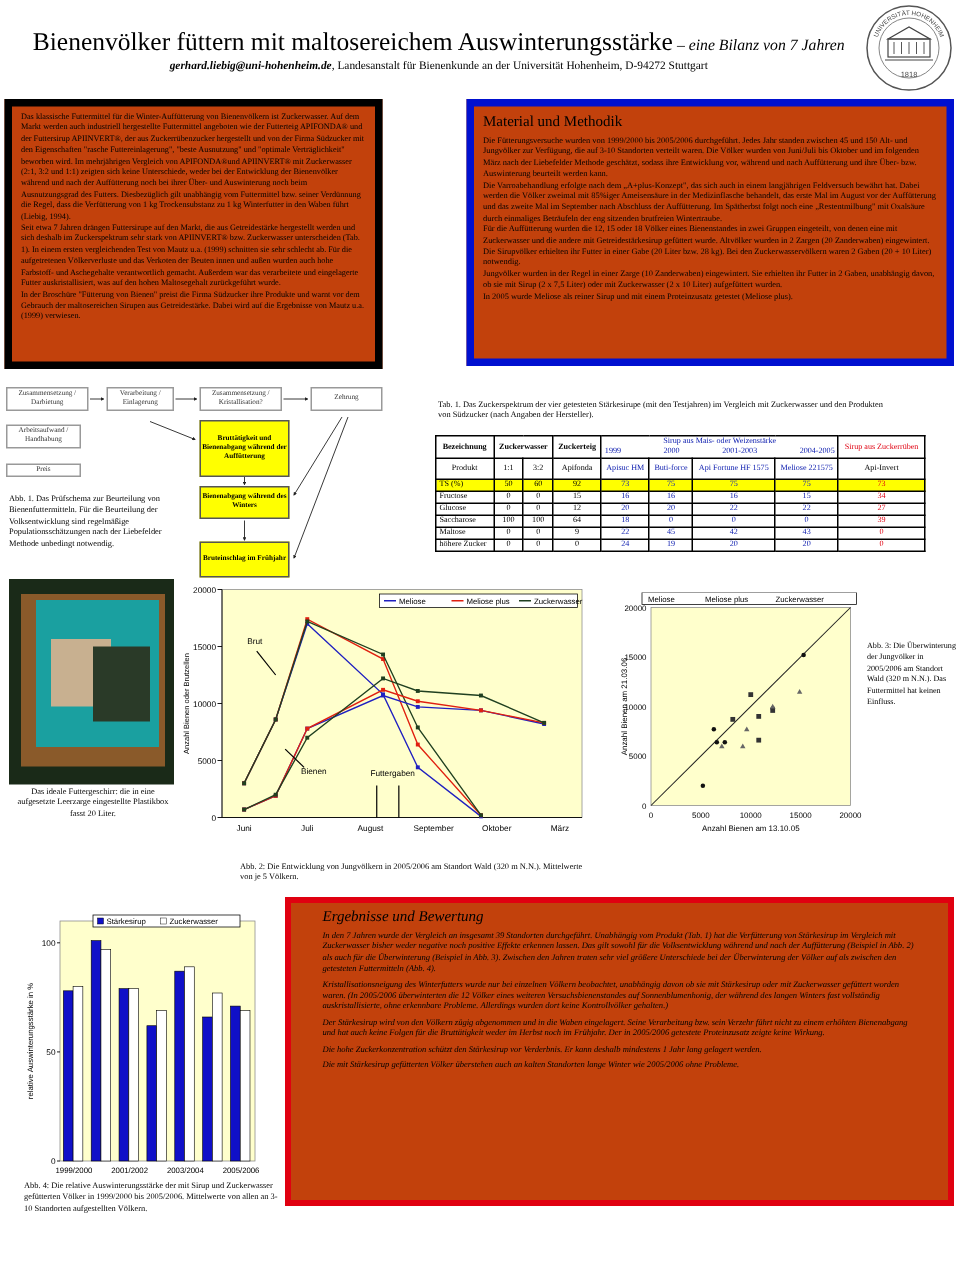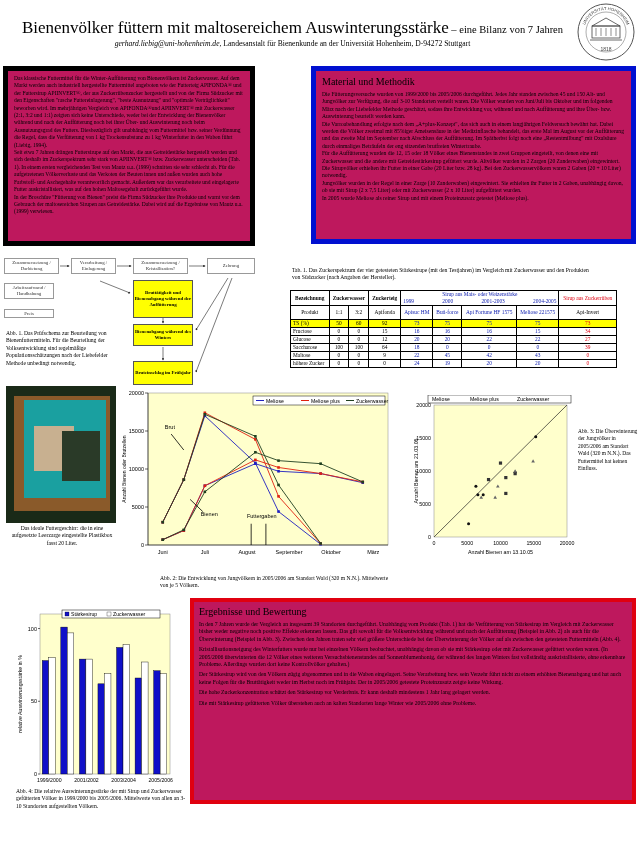--- a/index.html
+++ b/index.html
@@ -1,27 +1,27 @@
 <!DOCTYPE html>
 <html><head>
 <meta charset="utf-8">
 <style>
   * { box-sizing: border-box; margin: 0; padding: 0; }
   body { width: 641px; height: 845px; background: #fff; position: relative; overflow: hidden; font-family: "Liberation Serif", "DejaVu Serif", serif; color: #000; }
   .abs { position: absolute; }
   #title { left: 20px; top: 18px; width: 545px; text-align: center; font-size: 17px; line-height: 20px; white-space: nowrap; }
-  #title .sub { font-size: 10.5px; }
+  #title .sub { font-style: italic; font-size: 10.5px; }
   #affil { left: 20px; top: 39px; width: 545px; text-align: center; font-size: 7.6px; white-space: nowrap; }
-  #affil .em { font-style: italic; }
+  #affil .em { font-style: italic; font-weight: bold; }
   #logo { left: 576px; top: 2px; width: 60px; height: 60px; }
-  .box { position: absolute; background: #be185d; }
+  .box { position: absolute; background: #c2410c; }
   #intro { left: 3px; top: 66px; width: 252px; height: 180px; border: 5px solid #000; padding: 4px 6px; font-size: 5.5px; line-height: 7.4px; overflow: hidden; }
   #methods { left: 311px; top: 66px; width: 325px; height: 178px; border: 5px solid #0010d0; padding: 4px 6px; font-size: 5.6px; line-height: 7.4px; overflow: hidden; }
   #methods h2, #results h2 { font-weight: normal; font-size: 10px; line-height: 13px; margin-bottom: 3px; }
-  #results { left: 190px; top: 598px; width: 446px; height: 104px; border: 4px solid #e00010; padding: 3px 5px; font-size: 5.7px; line-height: 7.4px; overflow: hidden; }
+  #results { left: 190px; top: 598px; width: 446px; height: 104px; border: 4px solid #e00010; padding: 3px 21px; font-size: 5.7px; line-height: 7.4px; overflow: hidden; font-style: italic; }
   #results p { margin-bottom: 3px; }
   
   .fbox { position: absolute; border: 1px solid #999; background: #fff; font-size: 4.8px; line-height: 6px; text-align: center; color: #333; display: flex; align-items: center; justify-content: center; }
   .ybox { position: absolute; border: 1px solid #555; background: #ffff00; font-size: 4.8px; line-height: 6px; font-weight: bold; text-align: center; display: flex; align-items: center; justify-content: center; }
   .cap { position: absolute; font-size: 5.6px; line-height: 7.4px; }
   
   #tab1 { left: 290px; top: 290px; width: 327px; border-collapse: collapse; font-size: 5.4px; }
   #tab1 td { border: 1px solid #000; padding: 0 2px; text-align: center; height: 7.6px; line-height: 7px; }
   #tab1 td.left { text-align: left; }
   #tab1 .blue { color: #1020b0; }

